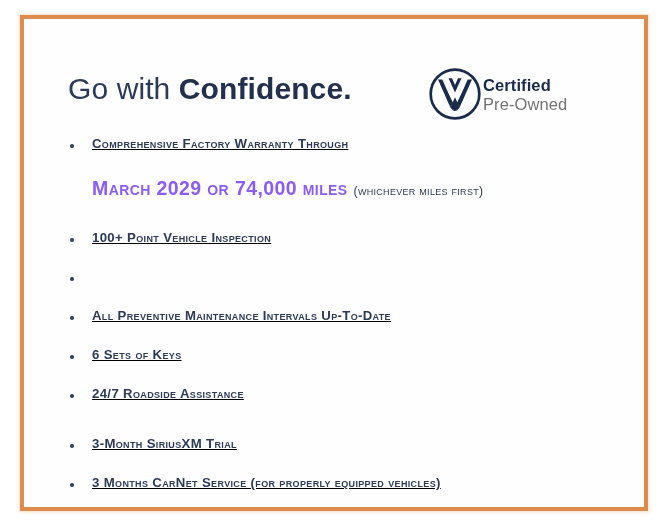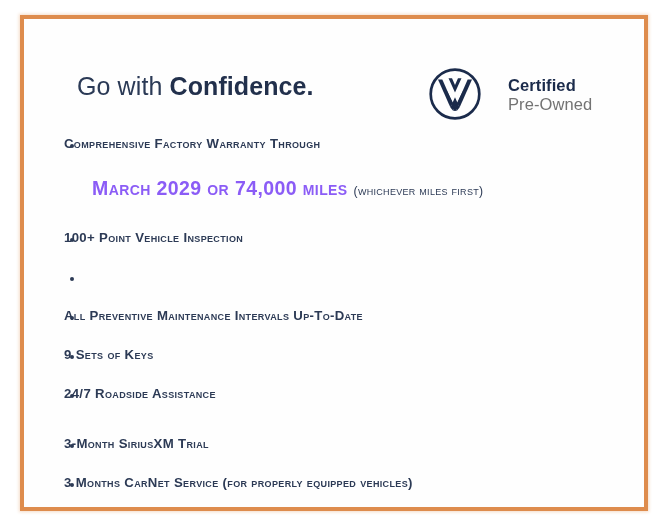--- a/index.html
+++ b/index.html
@@ -35,40 +35,40 @@
   
   .header {
     position: absolute;
     left: 0;
     top: 26px;
     width: 100%;
     height: 78px;
   }
   .headline {
     position: absolute;
-    left: 53px;
+    left: 44px;
     top: 27px;
-    font-size: 25px;
+    font-size: 30px;
     letter-spacing: .1px;
     color: #2b3a56;
     white-space: nowrap;
     font-weight: 400;
   }
   .headline b {
     font-weight: 700;
     color: #22304c;
   }
 
   .cpo-lockup {
     position: absolute;
     left: 404px;
     top: 22px;
     display: flex;
     align-items: center;
-    gap: 26px;
+    gap: 1px;
   }
   .vw-mark {
     width: 54px;
     height: 54px;
     flex: 0 0 auto;
     display: block;
   }
   .cpo-words {
     line-height: 1.12;
     padding-top: 1px;
@@ -89,23 +89,24 @@
   
   .bullets {
     position: absolute;
     left: 0;
     top: 116px;
     width: 100%;
   }
   .bullet-row {
     position: relative;
     min-height: 28px;
-    padding-left: 40px;
+    padding-left: 68px;
     display: flex;
     align-items: flex-start;
+    text-decoration: underline;
   }
   .bullet-dot {
     position: absolute;
     left: 46px;
     top: 9px;
     width: 4px;
     height: 4px;
     border-radius: 50%;
     background: #2c3a55;
   }
@@ -203,21 +204,21 @@
       <div class="spacer-sm"></div>
 
       <div class="bullet-row">
         <span class="bullet-dot"></span>
         <span class="bullet-text">All Preventive Maintenance Intervals Up-To-Date</span>
       </div>
       <div class="spacer-sm"></div>
 
       <div class="bullet-row">
         <span class="bullet-dot"></span>
-        <span class="bullet-text">9 Sets of Keys</span>
+        <span class="bullet-text">6 Sets of Keys</span>
       </div>
       <div class="spacer-sm"></div>
 
       <div class="bullet-row">
         <span class="bullet-dot"></span>
         <span class="bullet-text">24/7 Roadside Assistance</span>
       </div>
       <div class="spacer-sm"></div>
 
       <div class="spacer-sm"></div>

